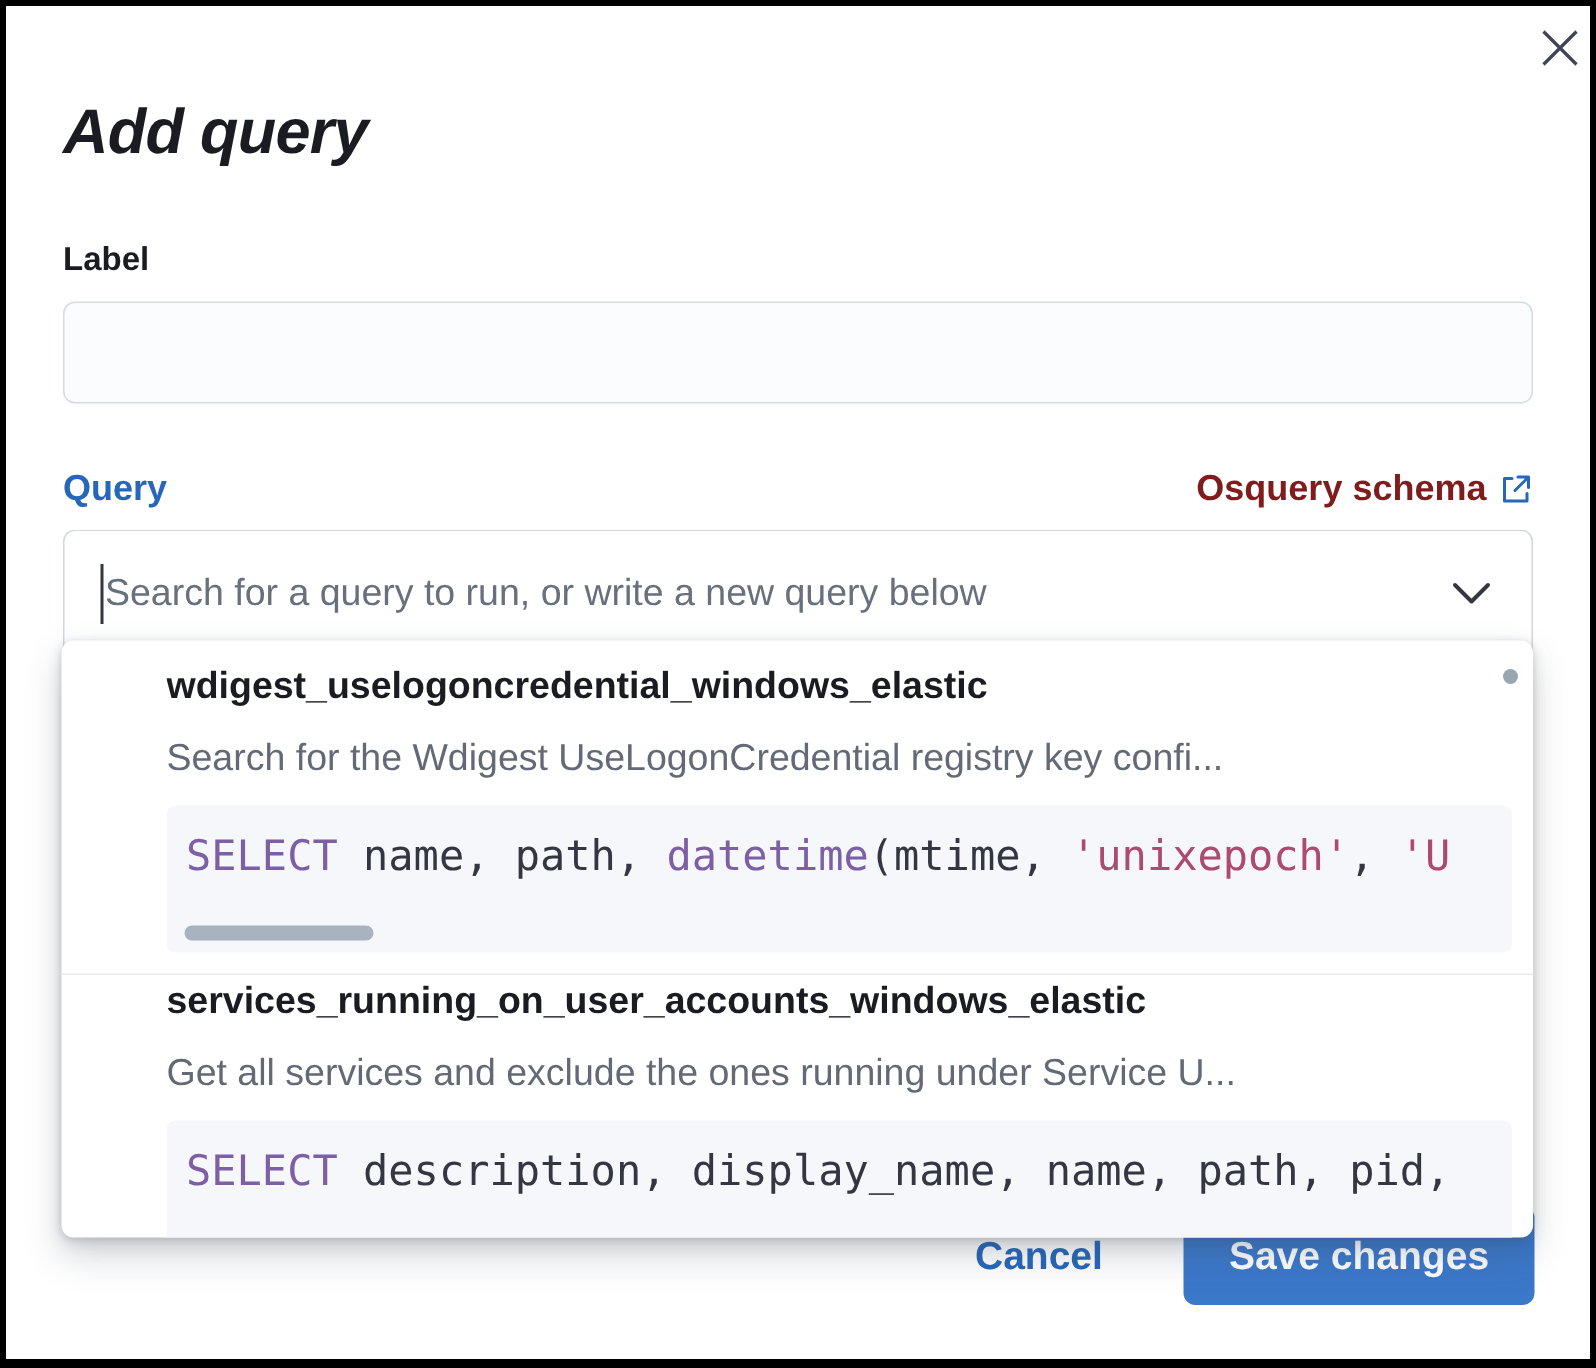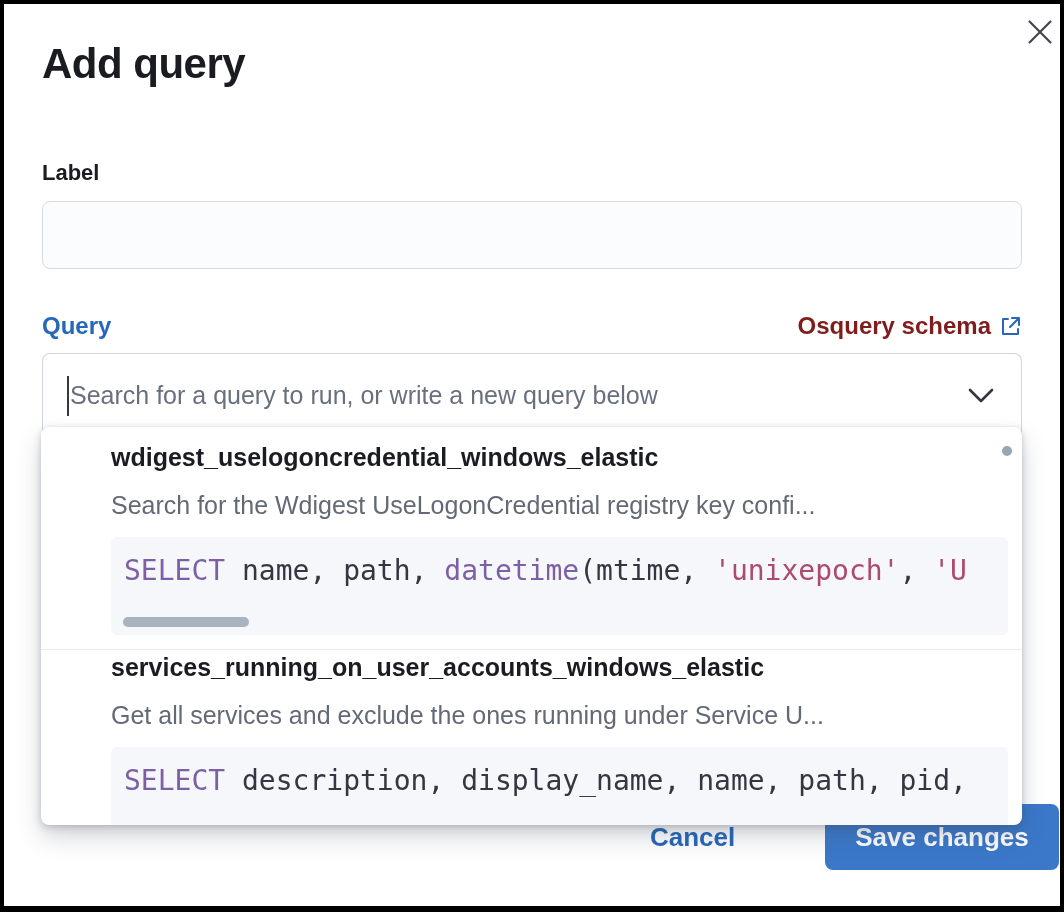--- a/index.html
+++ b/index.html
@@ -10,22 +10,22 @@
     position:relative; width:1064px; height:912px;
     border:4px solid #000; border-bottom-width:6px;
     background:#fff; overflow:hidden;
   }
 
   
   .close-btn { position:absolute; left:1018px; top:10px; width:36px; height:36px;
     display:flex; align-items:center; justify-content:center; cursor:pointer; }
 
   
-  .modal-title { position:absolute; left:38px; top:36px; font-size:42px; font-weight:700;
-    color:#1a1c21; letter-spacing:-0.5px; }
+  .modal-title { position:absolute; left:38px; top:60px; font-size:42px; font-weight:700;
+    color:#1a1c21; letter-spacing:-0.5px;font-style:italic; }
 
   
   .field-label { position:absolute; left:38px; top:156px; font-size:22px; font-weight:700; color:#1a1c21; }
   .label-input { position:absolute; left:38px; top:197px; width:980px; height:68px;
     background:#fbfcfe; border:1px solid #d3dae6; border-radius:8px; }
 
   
   .query-label { position:absolute; left:38px; top:308px; font-size:24px; font-weight:700; color:#2767ba; }
   .schema-link { position:absolute; right:38px; top:308px; font-size:24px; font-weight:700; color:#7f1d1d;
     display:flex; align-items:center; gap:9px; cursor:pointer; text-decoration:none; }
@@ -60,21 +60,21 @@
   .vdot { position:absolute; right:10px; top:19px; width:10px; height:10px; border-radius:50%;
     background:#9aa5b2; cursor:pointer; }
   #opt-0 { top:16px; }
   #opt-1 { top:226px; }
 
   
   .cancel-link { position:absolute; left:646px; top:818px; font-size:26px; font-weight:700;
     color:#2767ba; z-index:1; cursor:pointer; text-decoration:none; }
   .save-btn { position:absolute; left:785px; top:800px; width:234px; height:66px; z-index:1;
     background:#3b78c9; border:none; border-radius:8px; color:#fff; font-size:26px; font-weight:700;
-    font-family:inherit; display:flex; align-items:center; justify-content:center; cursor:pointer;margin-left:36px; }
+    font-family:inherit; display:flex; align-items:center; justify-content:center; cursor:pointer; }
 </style>
 </head>
 <body>
 
 <div class="frame">
 
   <div class="close-btn">
     <svg width="26" height="26" viewBox="0 0 26 26">
       <path d="M2 2 L24 24 M24 2 L2 24" stroke="#404453" stroke-width="2.2" fill="none"></path>
     </svg>

